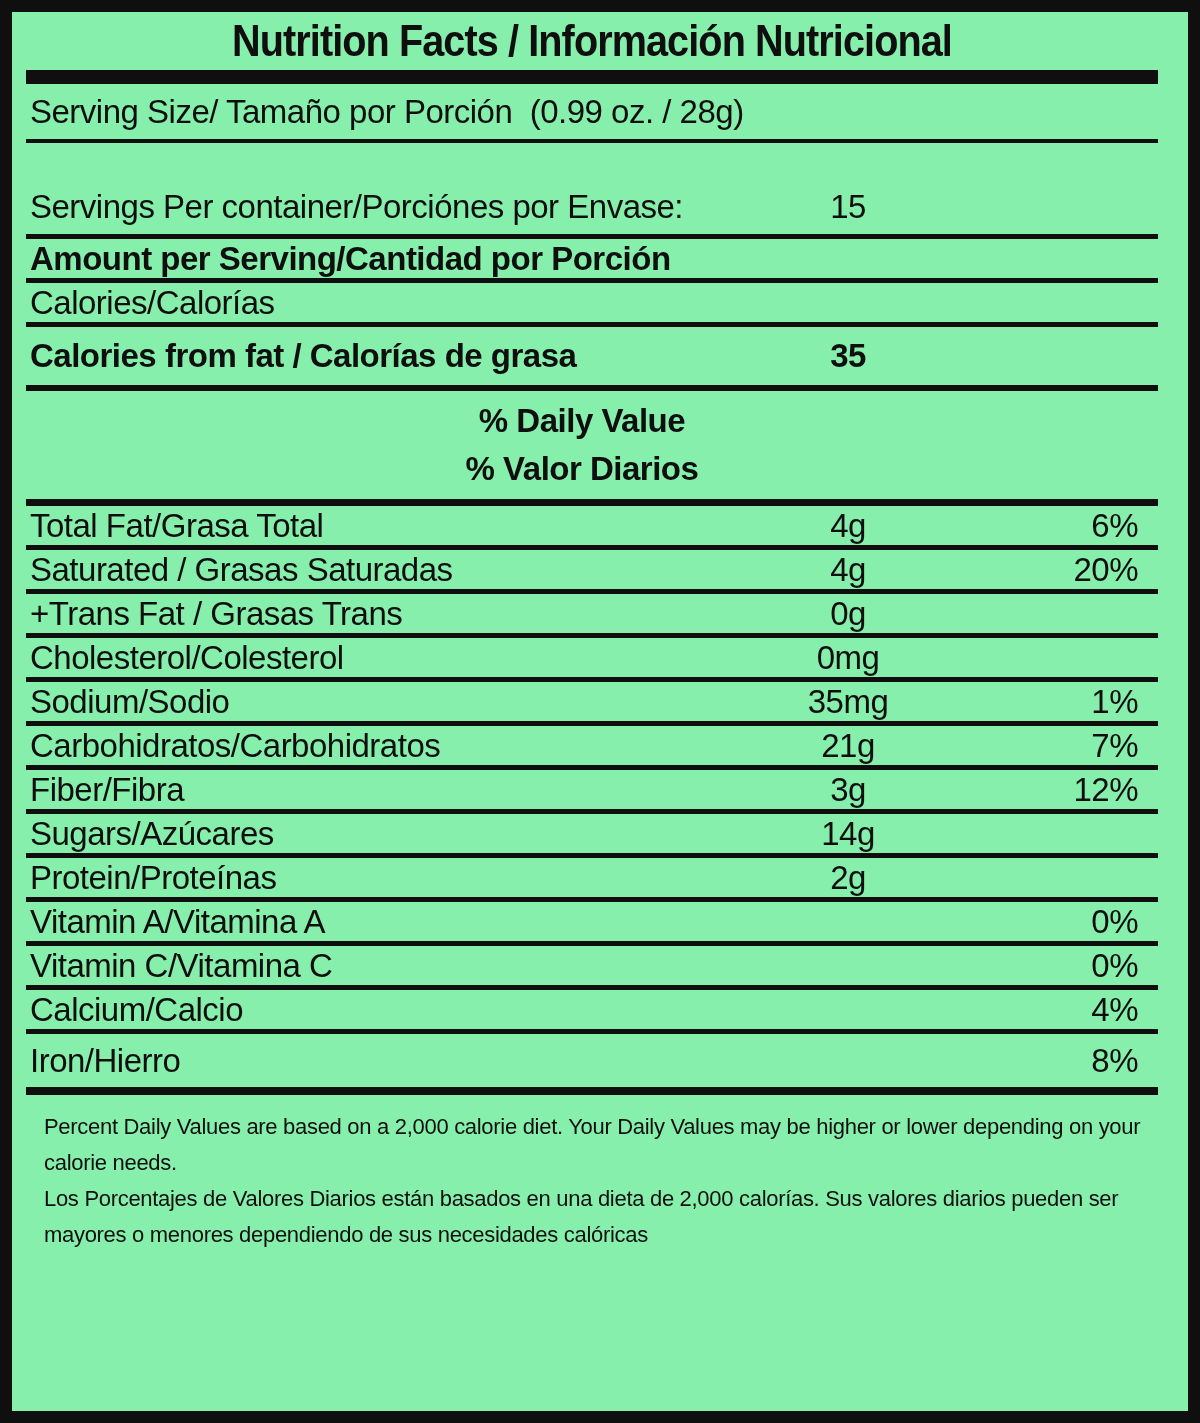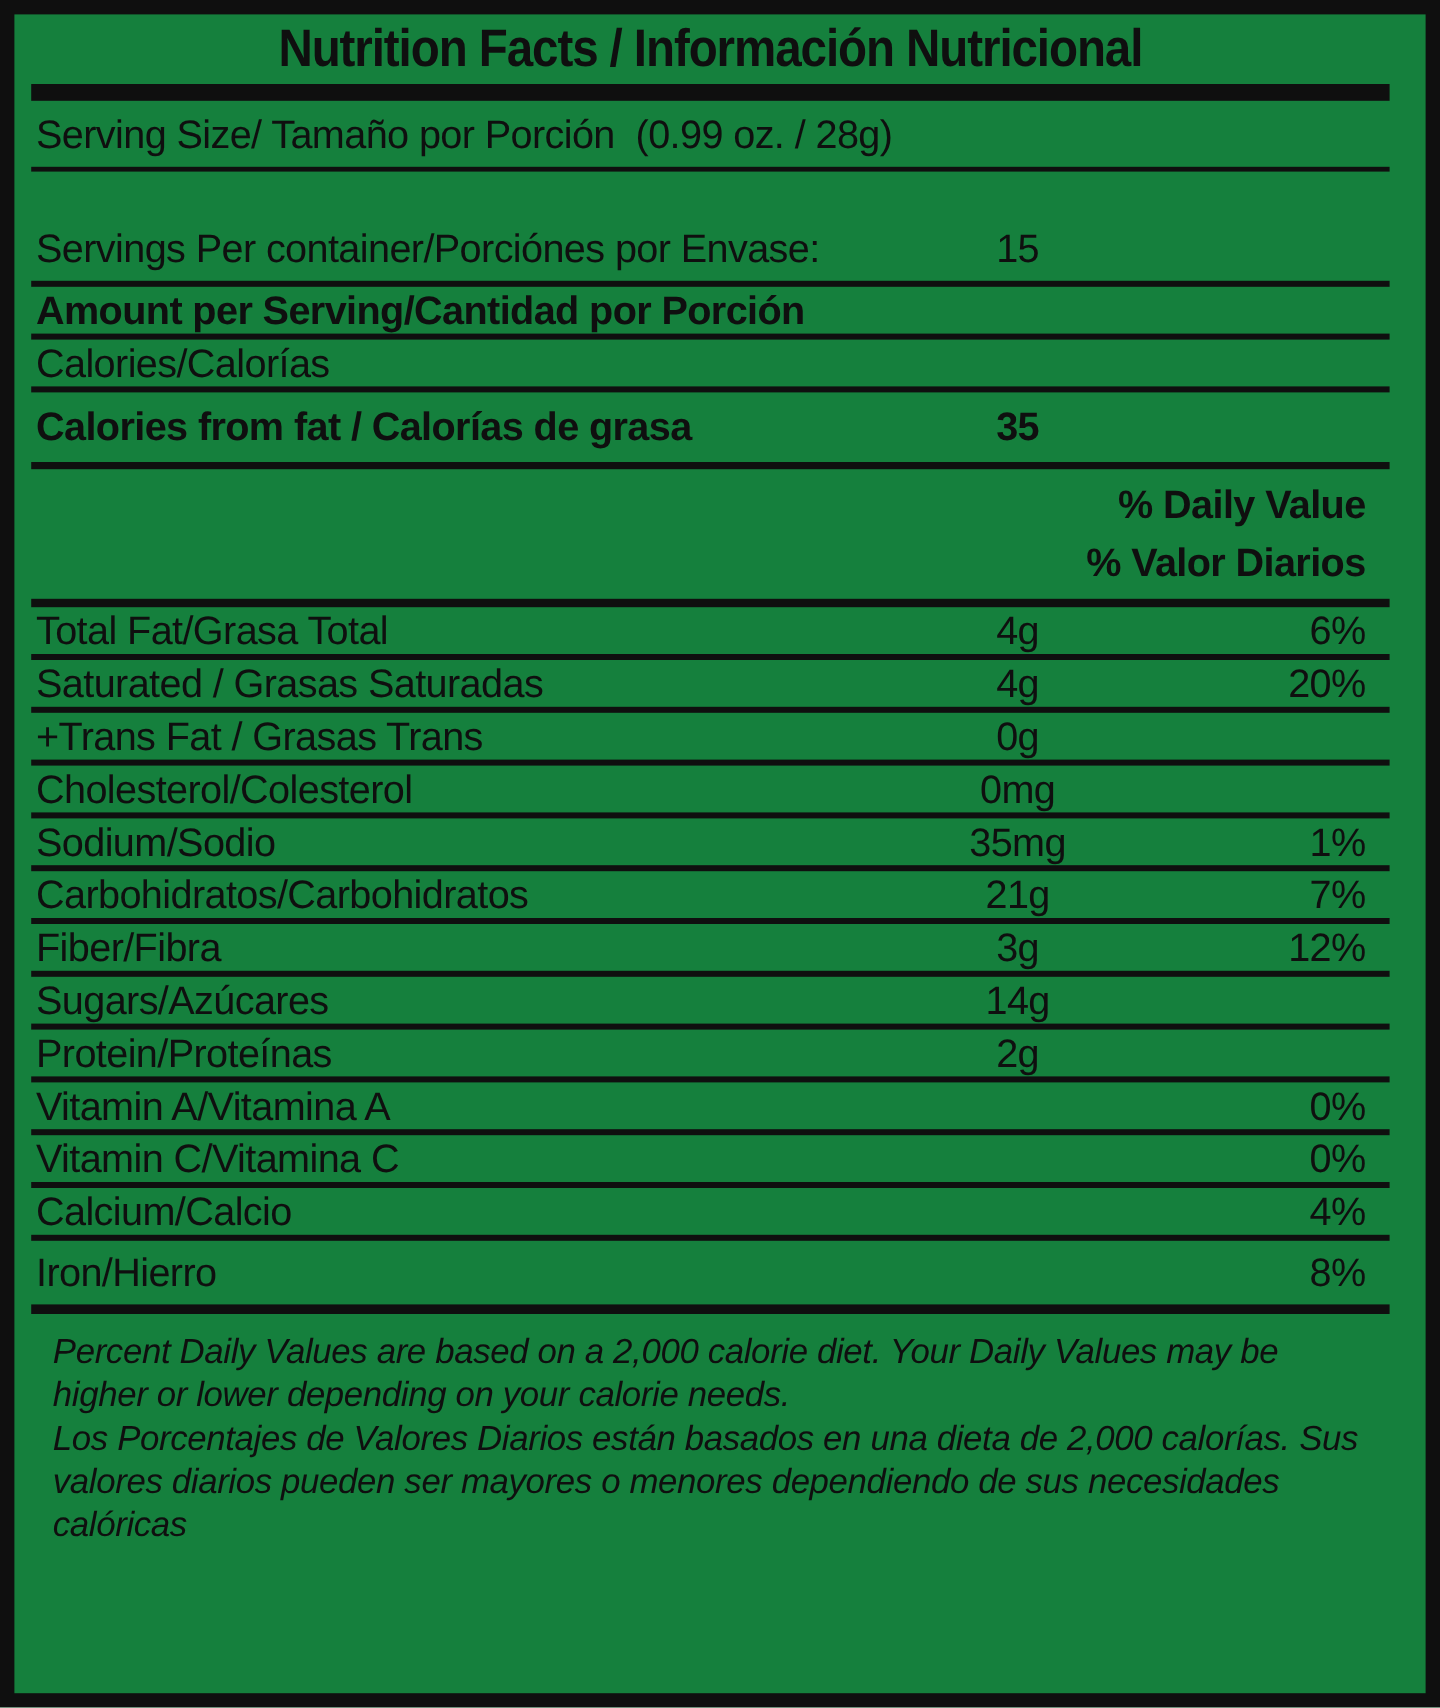--- a/index.html
+++ b/index.html
@@ -5,21 +5,21 @@
   * { margin: 0; padding: 0; box-sizing: border-box; }
   html, body { background: #ffffff; }
   body {
     width: 1200px; height: 1423px;
     font-family: "Liberation Sans", sans-serif;
     color: #0f0f0f;
   }
   .label {
     width: 1200px; height: 1423px;
     border: 12px solid #0f0f0f;
-    background: #15803d;
+    background: #86efac;
     overflow: hidden;
   }
   .content { padding: 0 30px 0 14px; }
   .title-block {
     height: 58px;
     display: flex; align-items: center; justify-content: center;
   }
   .title-block .title-text {
     font-size: 44px; font-weight: bold; letter-spacing: -1px;
     transform: scaleX(0.9);
@@ -41,32 +41,31 @@
   .row.span-all .lbl { grid-column: 1 / -1; }
   .row.serving-size { height: 59px; border-bottom-width: 4px; }
   .row.servings { height: 60px; margin-top: 36px; }
   .row.bold-row { font-weight: bold; letter-spacing: -0.5px; }
   .row.thick-bottom { height: 64px; border-bottom-width: 6px; font-weight: bold; }
   .dv-header {
     height: 115px;
     border-bottom: 7px solid #0f0f0f;
     display: flex; flex-direction: column;
     justify-content: space-evenly;
-    align-items: flex-end;
+    align-items: center;
     font-size: 33px; font-weight: bold; letter-spacing: -0.5px;
     padding-right: 20px;
   }
   .row.last-nutrient { height: 61px; border-bottom-width: 8px; }
   .footnotes {
     height: 156px;
     padding: 14px 16px 0 18px;
-    font-size: 29px;
+    font-size: 22px;
     line-height: 36px;
     letter-spacing: -0.3px;
-    font-style: italic;
   }
 </style>
 </head>
 <body>
 
 <div class="label">
   <div class="content">
 
     <div class="title-block">
       <div class="title-text">Nutrition Facts / Información Nutricional</div>

